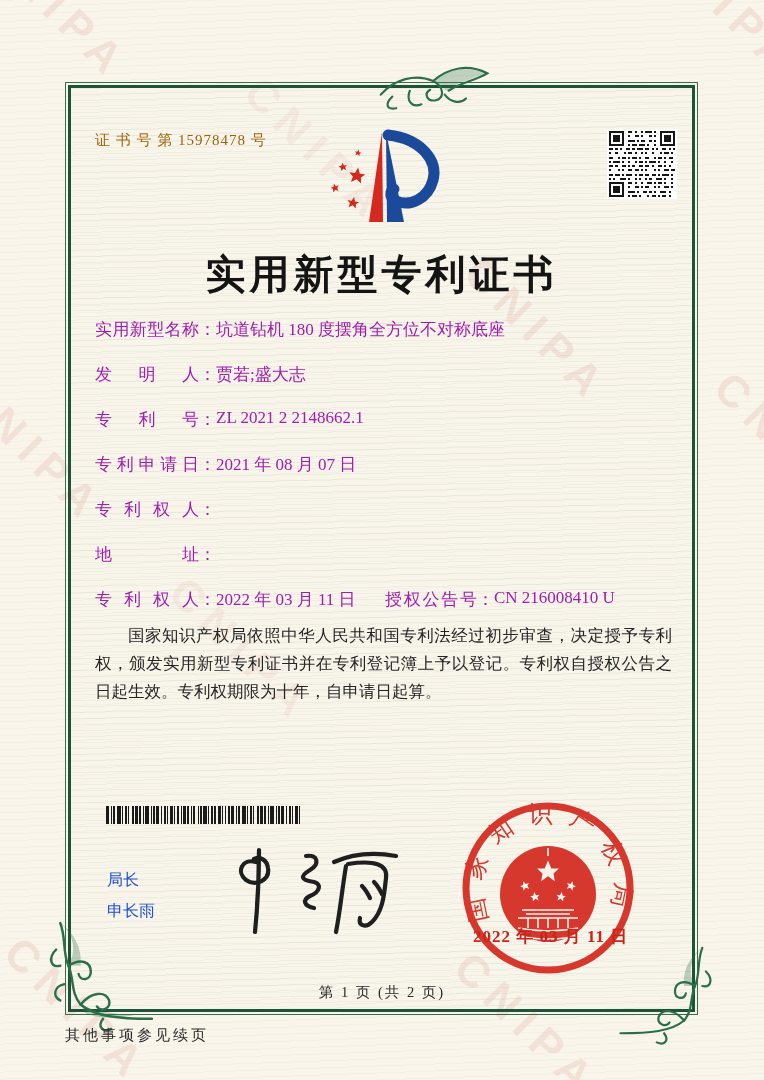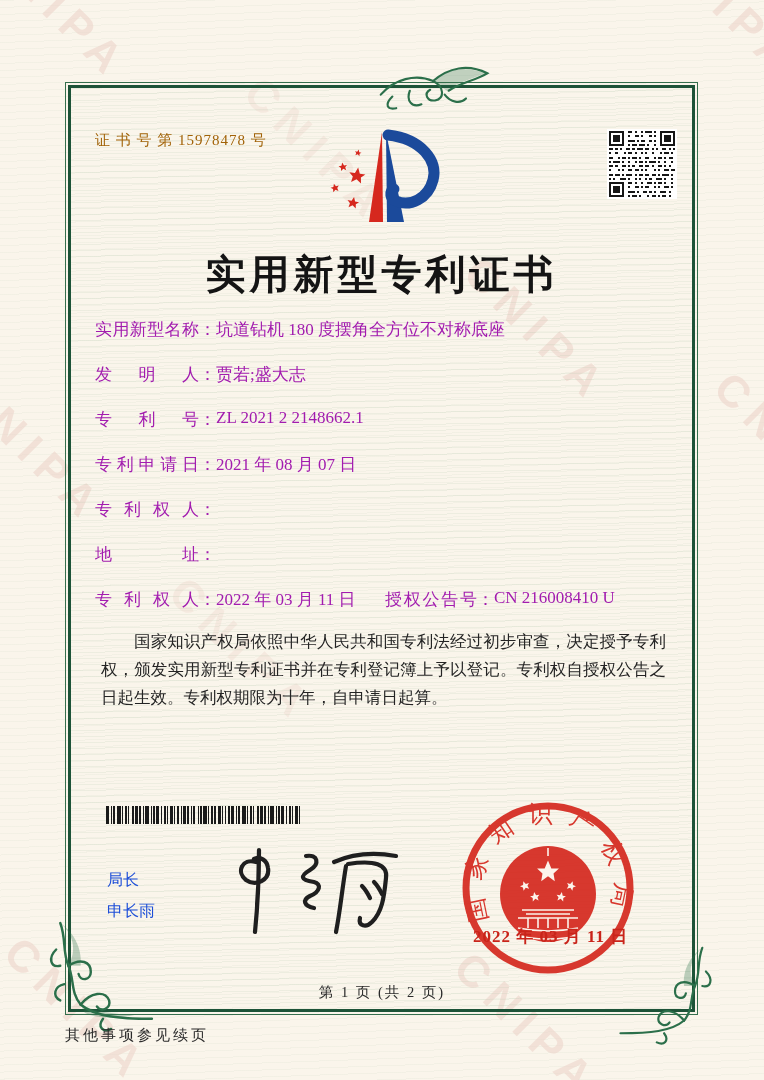--- a/index.html
+++ b/index.html
@@ -36,21 +36,21 @@
   .frow{height:45px;display:flex;align-items:flex-start;position:relative;}
   .f-label{display:inline-block;width:104px;text-align:justify;text-align-last:justify;}
   .f-label.small{width:92px;}
   .f-colon{display:inline-block;}
   .f-value{white-space:nowrap;}
   .grant-col{position:absolute;left:290px;top:0;display:flex;}
   
   .body-text{
     left:95px;top:622px;width:577px;font-size:16.5px;line-height:28px;text-align:justify;color:#242424;
   }
-  .body-text p{margin:6px;text-indent:2em;}
+  .body-text p{margin:0;text-indent:2em;}
   
   .barcode-box{left:106px;top:806px;width:196px;height:18px;}
   .signer{left:107px;top:864px;font-family:"Liberation Sans", sans-serif;font-size:16px;line-height:31px;color:#1d4ed8;}
   .sig-box{left:222px;top:840px;width:188px;height:106px;}
   
   .seal-box{left:456px;top:800px;width:184px;height:176px;}
   .seal-date{
     left:473px;top:925px;width:170px;font-size:17px;font-weight:bold;color:#c9241a;
     letter-spacing:1px;white-space:nowrap;
   }

